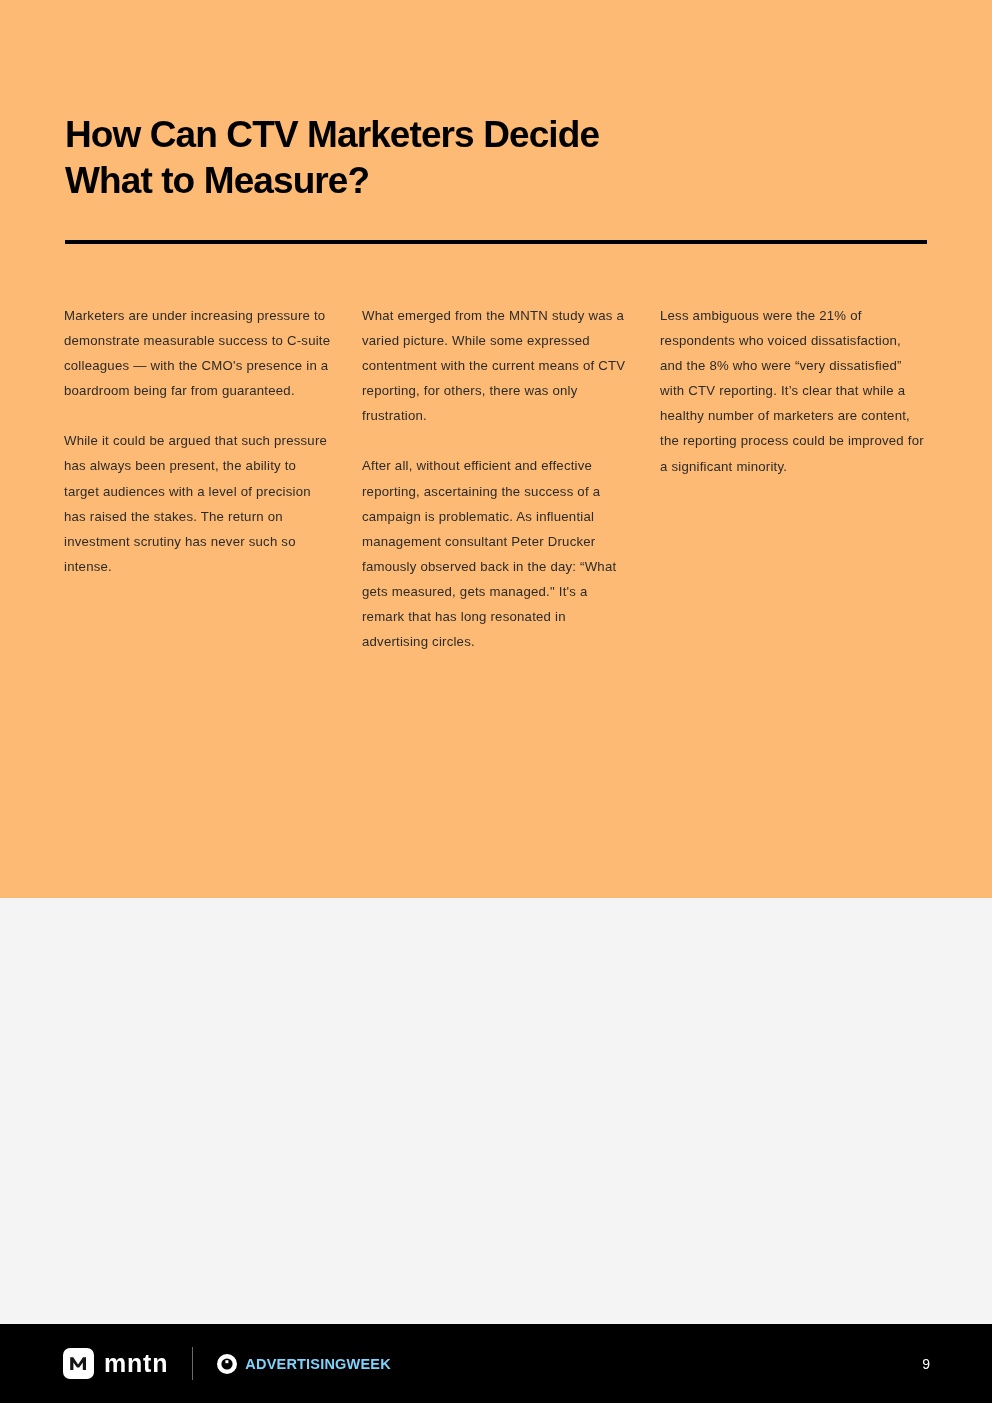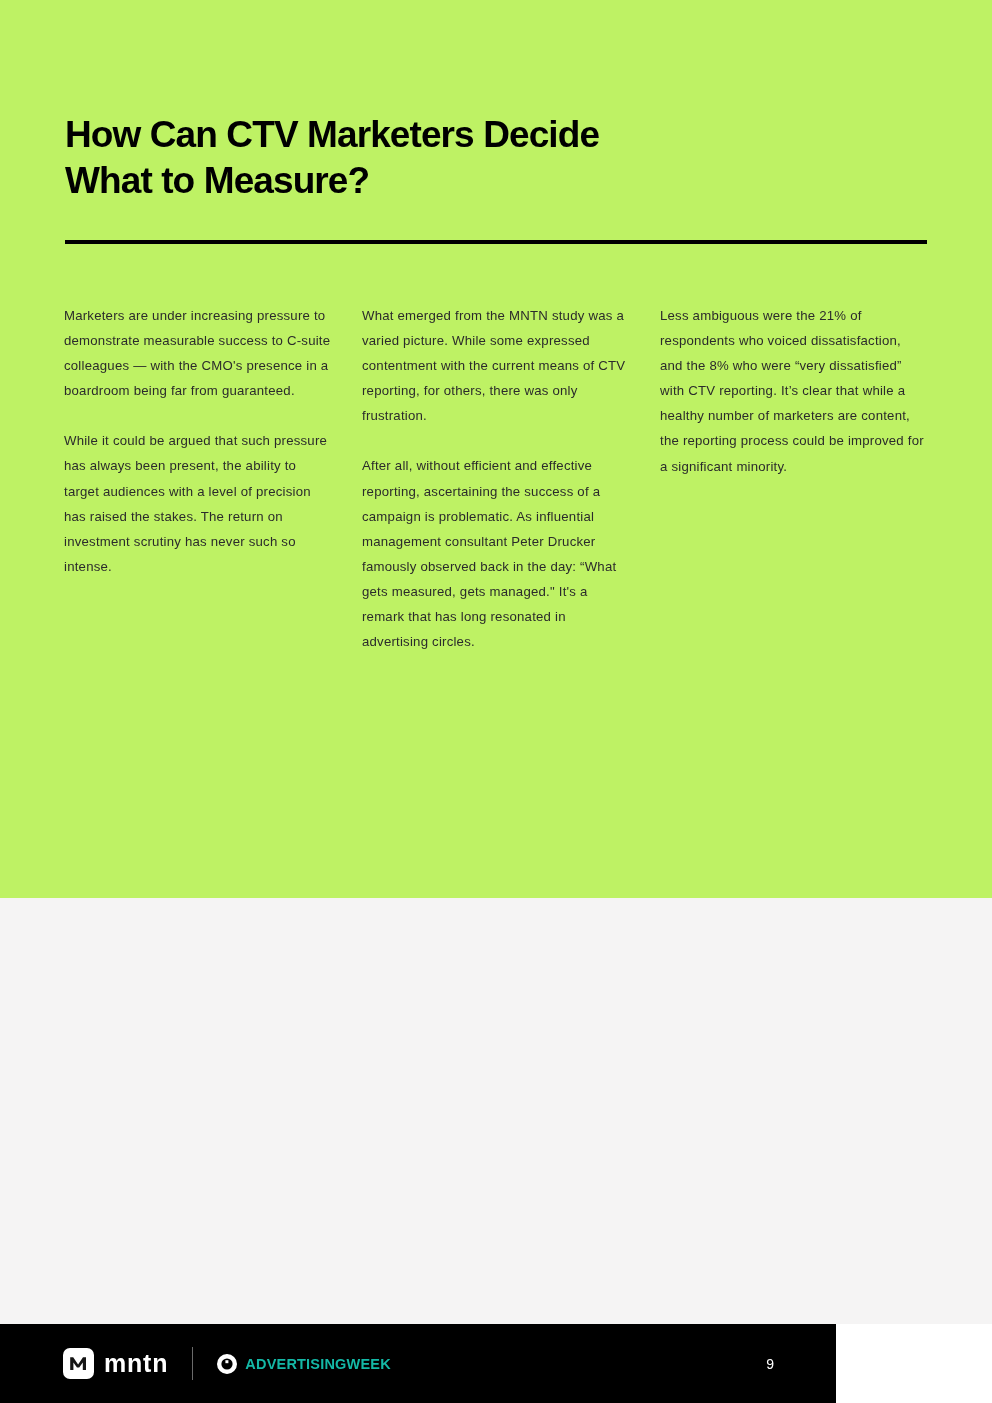--- a/index.html
+++ b/index.html
@@ -14,21 +14,21 @@
     overflow: hidden;
     position: relative;
   }
 
   
   .article {
     position: absolute;
     left: 0; top: 0;
     width: 992px;
     height: 898px;
-    background: #bef264;
+    background: #fdba74;
   }
 
   .page-title {
     position: absolute;
     left: 65px;
     top: 112px;
     width: 760px;
     font-family: "Liberation Sans", sans-serif;
     font-size: 37px;
     line-height: 46px;
@@ -76,21 +76,21 @@
     width: 992px;
     height: 426px;
     background: #f5f4f4;
   }
 
   
   .footer {
     position: absolute;
     left: 0;
     top: 1324px;
-    width: 836px;
+    width: 992px;
     height: 79px;
     background: #000000;
   }
   .footer-left {
     position: absolute;
     left: 63px;
     top: 0;
     height: 79px;
     display: flex;
     align-items: center;
@@ -135,21 +135,21 @@
     background: #ffffff;
     display: flex;
     align-items: center;
     justify-content: center;
   }
   .aw-word {
     font-family: "Liberation Sans", sans-serif;
     font-size: 14.5px;
     font-weight: 700;
     letter-spacing: 0.2px;
-    color: #14b8a6;
+    color: #7dd3fc;
   }
   .page-number {
     position: absolute;
     right: 62px;
     top: 0;
     height: 79px;
     display: flex;
     align-items: center;
     font-family: "Liberation Sans", sans-serif;
     font-size: 14px;

